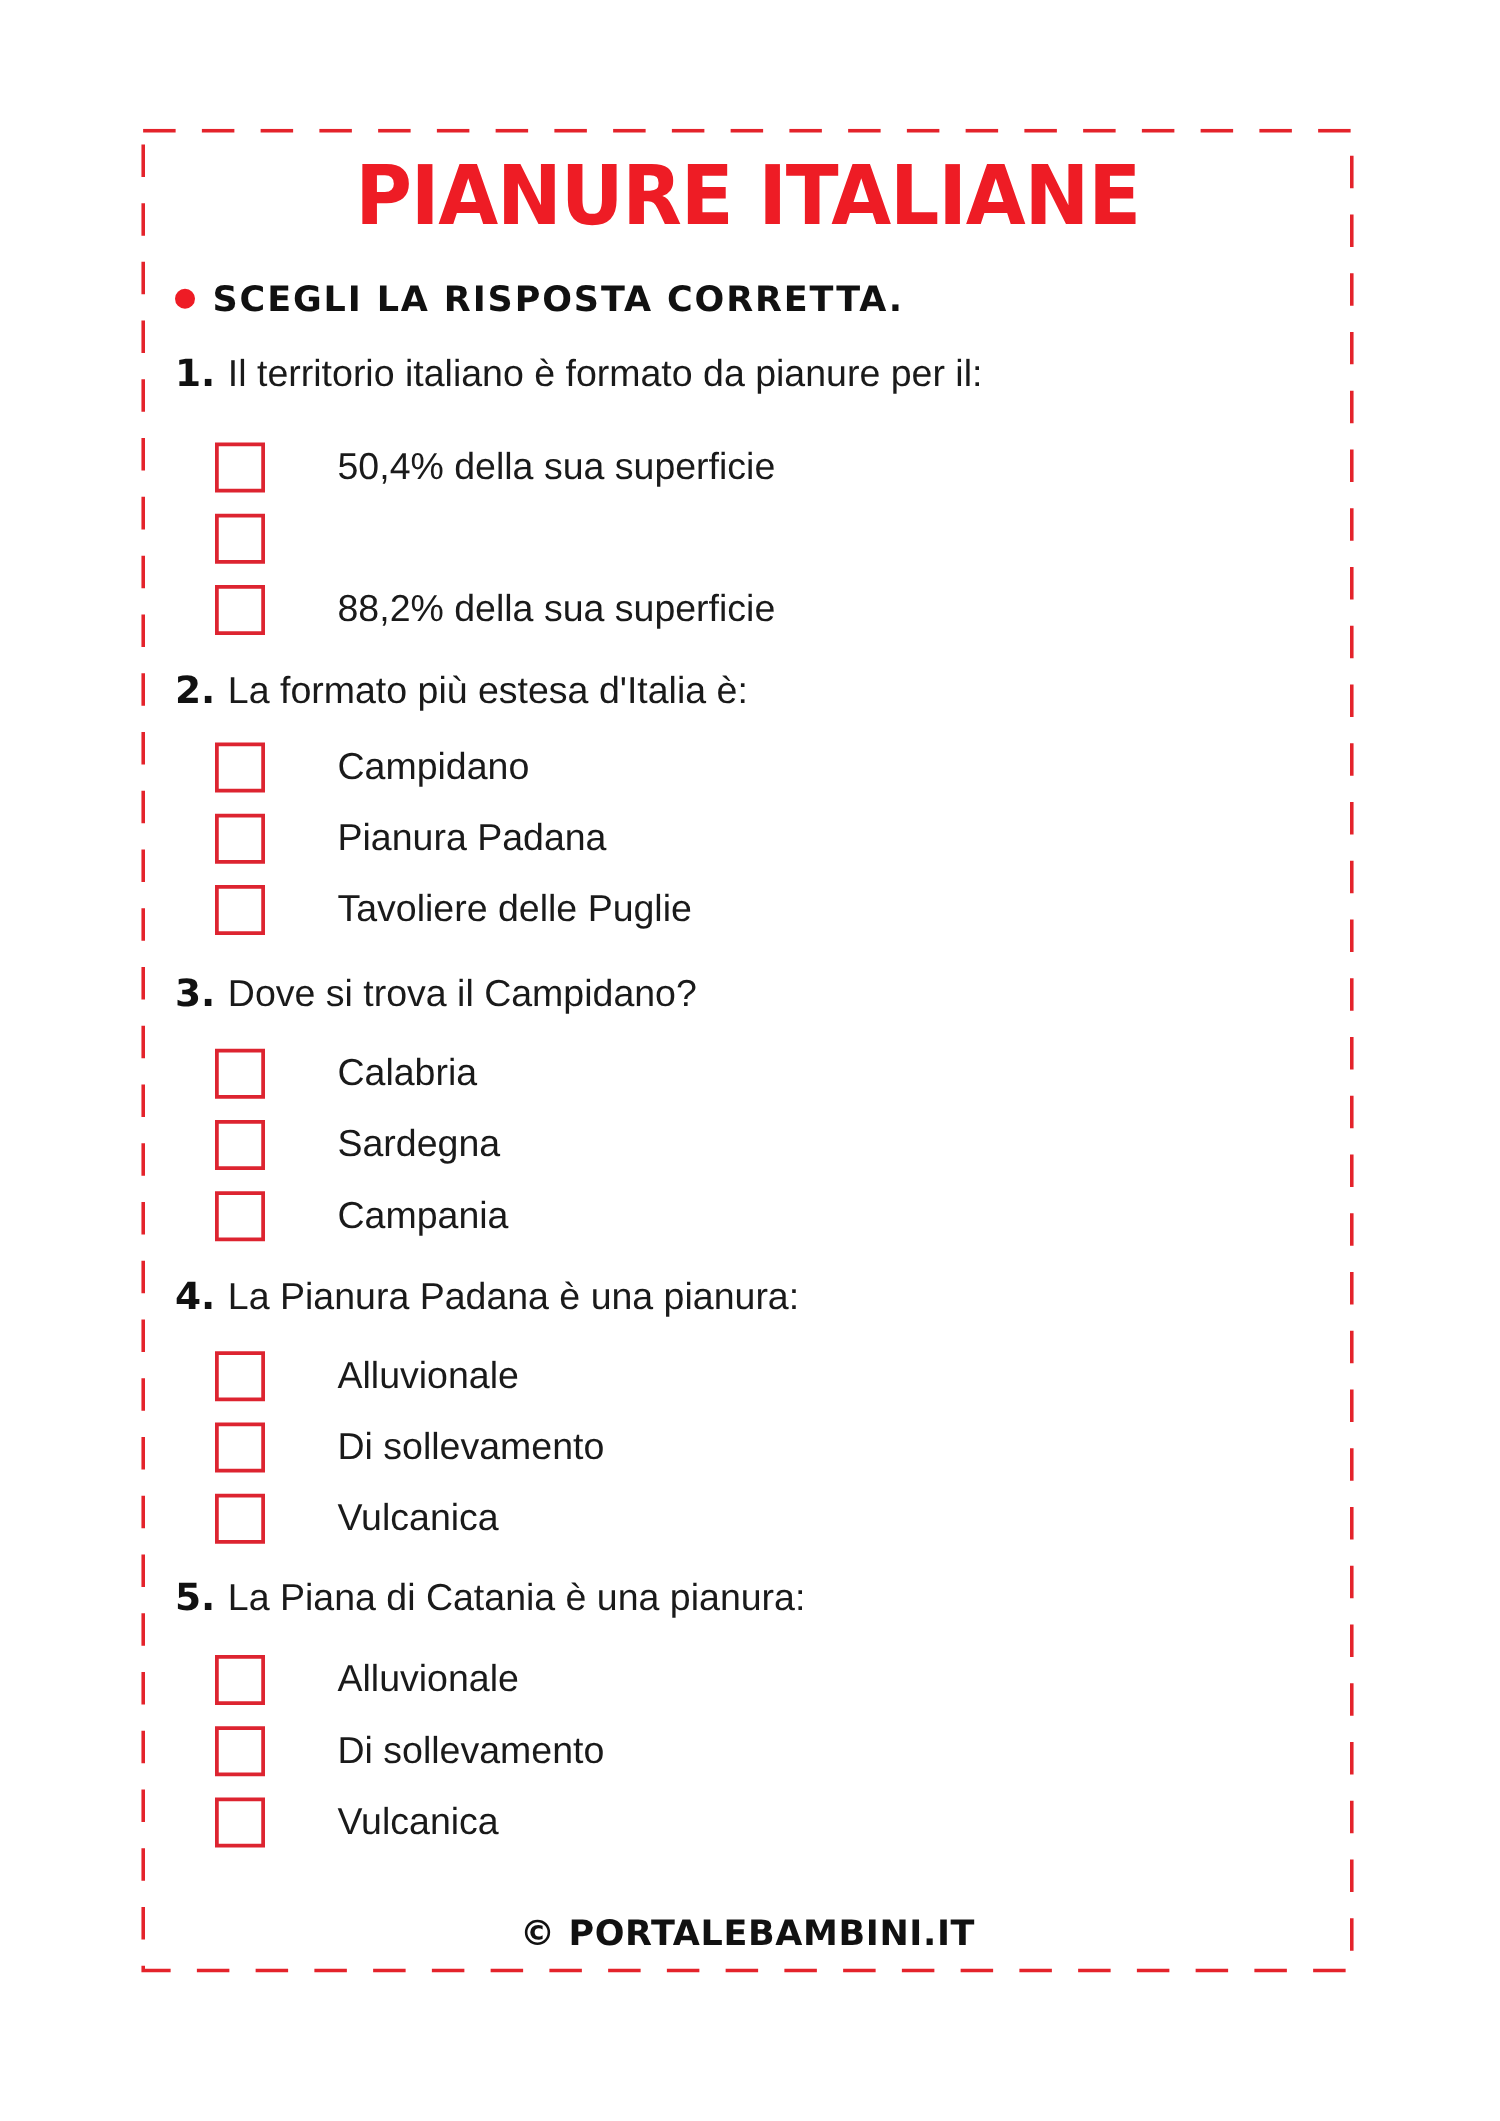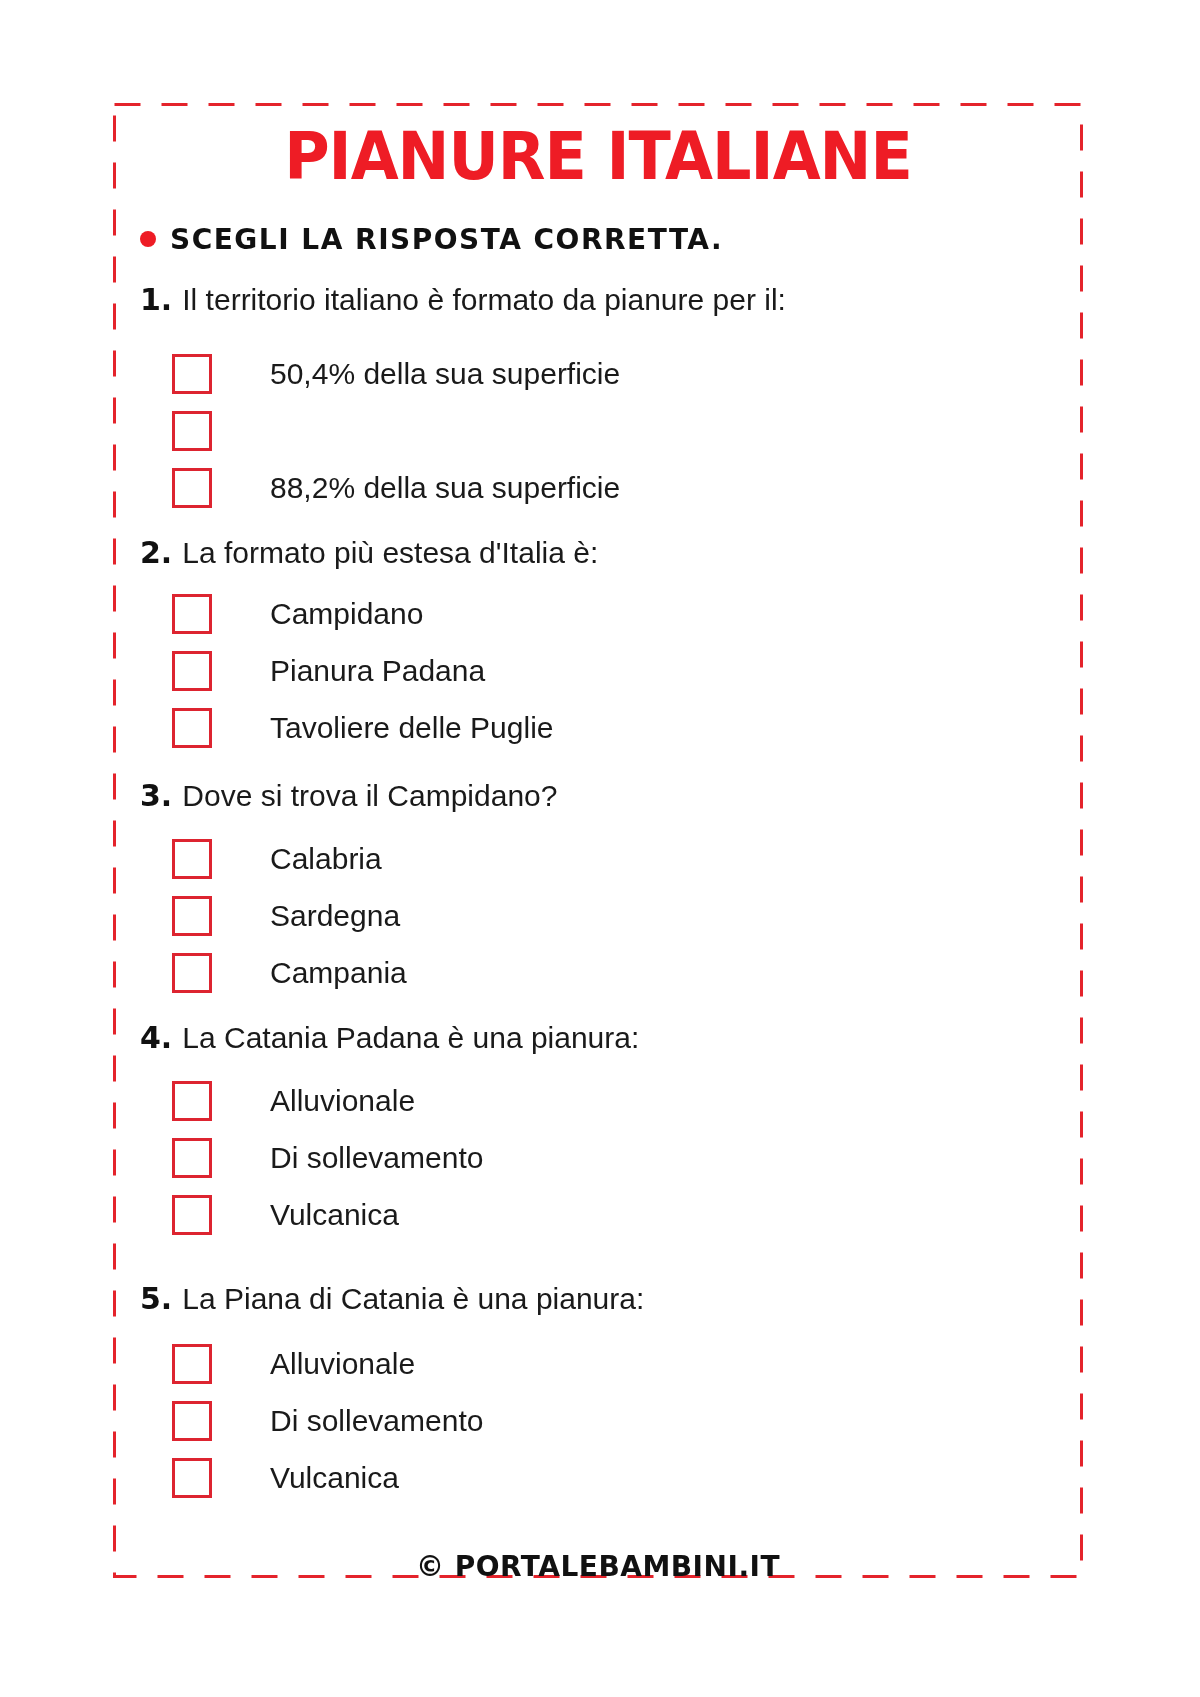--- a/index.html
+++ b/index.html
@@ -74,21 +74,21 @@
   .option-label{
     margin-left:58px;
     font-size:30px;
     color:#1a1a1a;
     white-space:nowrap;
   }
   .q1-label{margin-top:22px}.q1-opts{margin-top:34px}
   .q2-label{margin-top:25px}.q2-opts{margin-top:21px}
   .q3-label{margin-top:28px}.q3-opts{margin-top:23px}
   .q4-label{margin-top:25px}.q4-opts{margin-top:23px}
-  .q5-label{margin-top:44px}.q5-opts{margin-top:25px}
+  .q5-label{margin-top:24px}.q5-opts{margin-top:25px}
   .footer{
     margin-top:49px;
     text-align:center;
     font-family:"DejaVu Sans", sans-serif;
     font-weight:800;
     font-size:28px;
     letter-spacing:0.5px;
     line-height:40px;
     color:#111111;
   }
@@ -156,21 +156,21 @@
       <span class="checkbox"></span>
       <span class="option-label">Sardegna</span>
     </div>
     <div class="option-row">
       <span class="checkbox"></span>
       <span class="option-label">Campania</span>
     </div>
   </div>
 
   <div class="q-label q4-label">
-    <span class="q-number">4.</span><span>La Catania Padana è una pianura:</span>
+    <span class="q-number">4.</span><span>La Pianura Padana è una pianura:</span>
   </div>
   <div class="q-opts q4-opts">
     <div class="option-row">
       <span class="checkbox"></span>
       <span class="option-label">Alluvionale</span>
     </div>
     <div class="option-row">
       <span class="checkbox"></span>
       <span class="option-label">Di sollevamento</span>
     </div>

